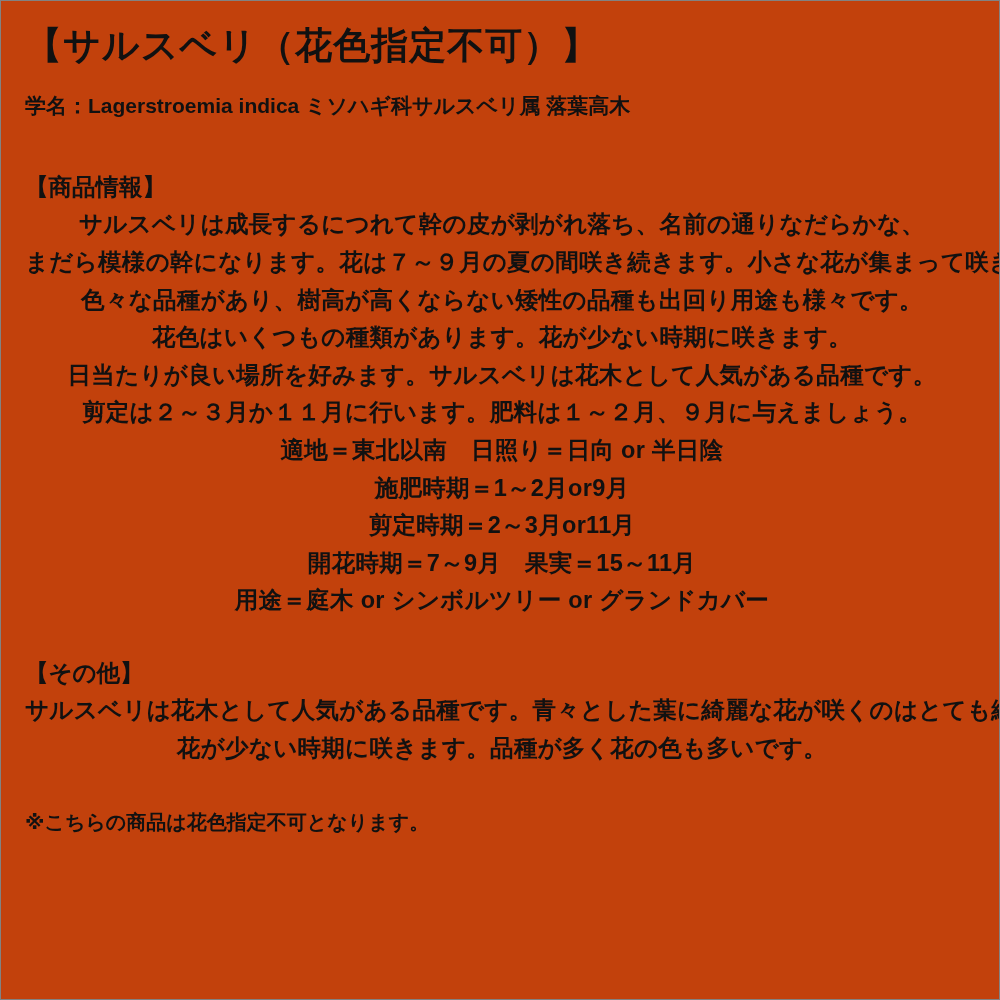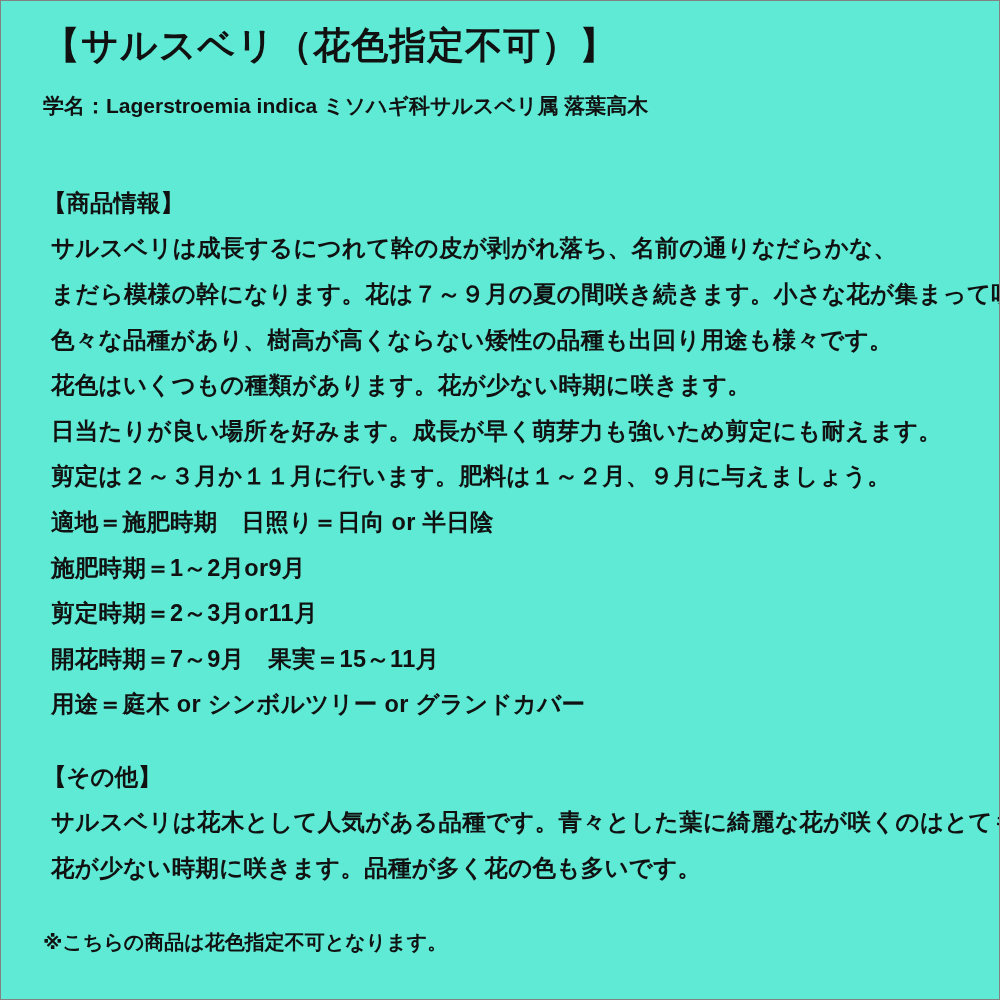--- a/index.html
+++ b/index.html
@@ -6,25 +6,25 @@
     margin: 0;
     padding: 0;
     background: #fff;
   }
   .page {
     position: relative;
     width: 1000px;
     height: 1000px;
     box-sizing: border-box;
     border: 1px solid #828282;
-    background: #5eead4;
+    background: #c2410c;
     color: #111111;
     font-family: "Liberation Sans", "DejaVu Sans", sans-serif;
     font-weight: bold;
-    padding: 16px 20px 0 42px;
+    padding: 16px 20px 0 24px;
     overflow: hidden;
   }
   .title {
     margin: 6px 0 0 0;
     font-size: 37px;
     line-height: 1.25;
     letter-spacing: 1px;
     white-space: nowrap;
   }
   .subtitle {
@@ -37,28 +37,29 @@
     margin: 0;
     padding: 0;
   }
   .section-heading {
     margin: 34px 0 0 0;
     font-size: 23.5px;
     line-height: 38px;
     white-space: nowrap;
   }
   .sec-product-info .section-heading {
-    margin-top: 66px;
+    margin-top: 50px;
   }
   .text-line {
-    margin: 8px;
+    margin: 0;
     font-size: 23.5px;
     line-height: 37.6px;
     letter-spacing: 0.3px;
     white-space: nowrap;
+    text-align: center;
   }
   .footer-note {
     margin: 36px 0 0 0;
     font-size: 20px;
     line-height: 38px;
     white-space: nowrap;
   }
 </style>
 </head>
 <body>
@@ -71,23 +72,23 @@
 
   <section class="section sec-product-info">
     <h2 class="section-heading">【商品情報】</h2>
     <p class="text-line">サルスベリは成長するにつれて幹の皮が剥がれ落ち、名前の通りなだらかな、</p>
     <p class="text-line">まだら模様の幹になります。花は７～９月の夏の間咲き続きます。小さな花が集まって咲きます。</p>
     <p class="text-line">色々な品種があり、樹高が高くならない矮性の品種も出回り用途も様々です。</p>
     <p class="text-line">花色はいくつもの種類があります。花が少ない時期に咲きます。</p>
   </section>
 
   <section class="section sec-care">
-    <p class="text-line">日当たりが良い場所を好みます。成長が早く萌芽力も強いため剪定にも耐えます。</p>
+    <p class="text-line">日当たりが良い場所を好みます。サルスベリは花木として人気がある品種です。</p>
     <p class="text-line">剪定は２～３月か１１月に行います。肥料は１～２月、９月に与えましょう。</p>
-    <p class="text-line">適地＝施肥時期　日照り＝日向 or 半日陰</p>
+    <p class="text-line">適地＝東北以南　日照り＝日向 or 半日陰</p>
     <p class="text-line">施肥時期＝1～2月or9月</p>
     <p class="text-line">剪定時期＝2～3月or11月</p>
     <p class="text-line">開花時期＝7～9月　果実＝15～11月</p>
     <p class="text-line">用途＝庭木 or シンボルツリー or グランドカバー</p>
   </section>
 
   <section class="section sec-other">
     <h2 class="section-heading">【その他】</h2>
     <p class="text-line">サルスベリは花木として人気がある品種です。青々とした葉に綺麗な花が咲くのはとても綺麗です。</p>
     <p class="text-line">花が少ない時期に咲きます。品種が多く花の色も多いです。</p>

